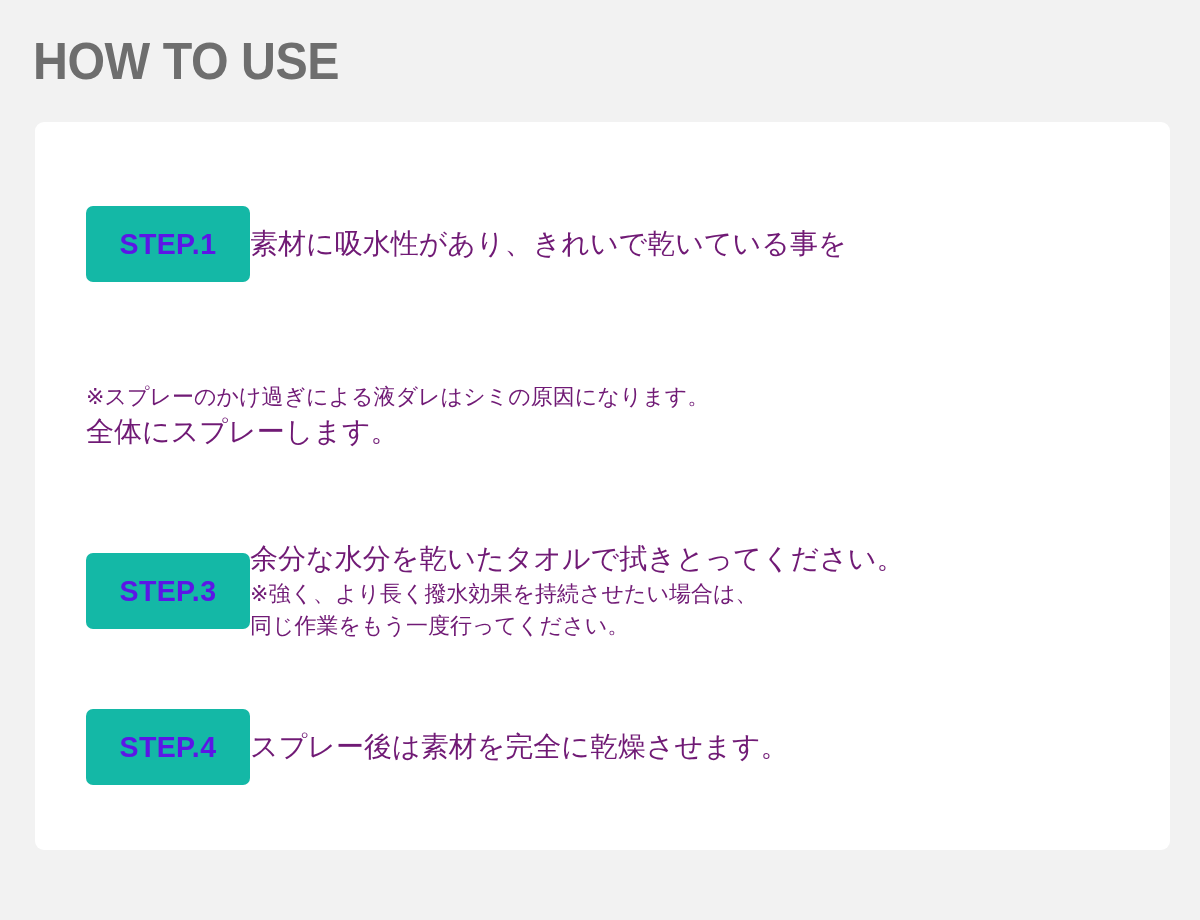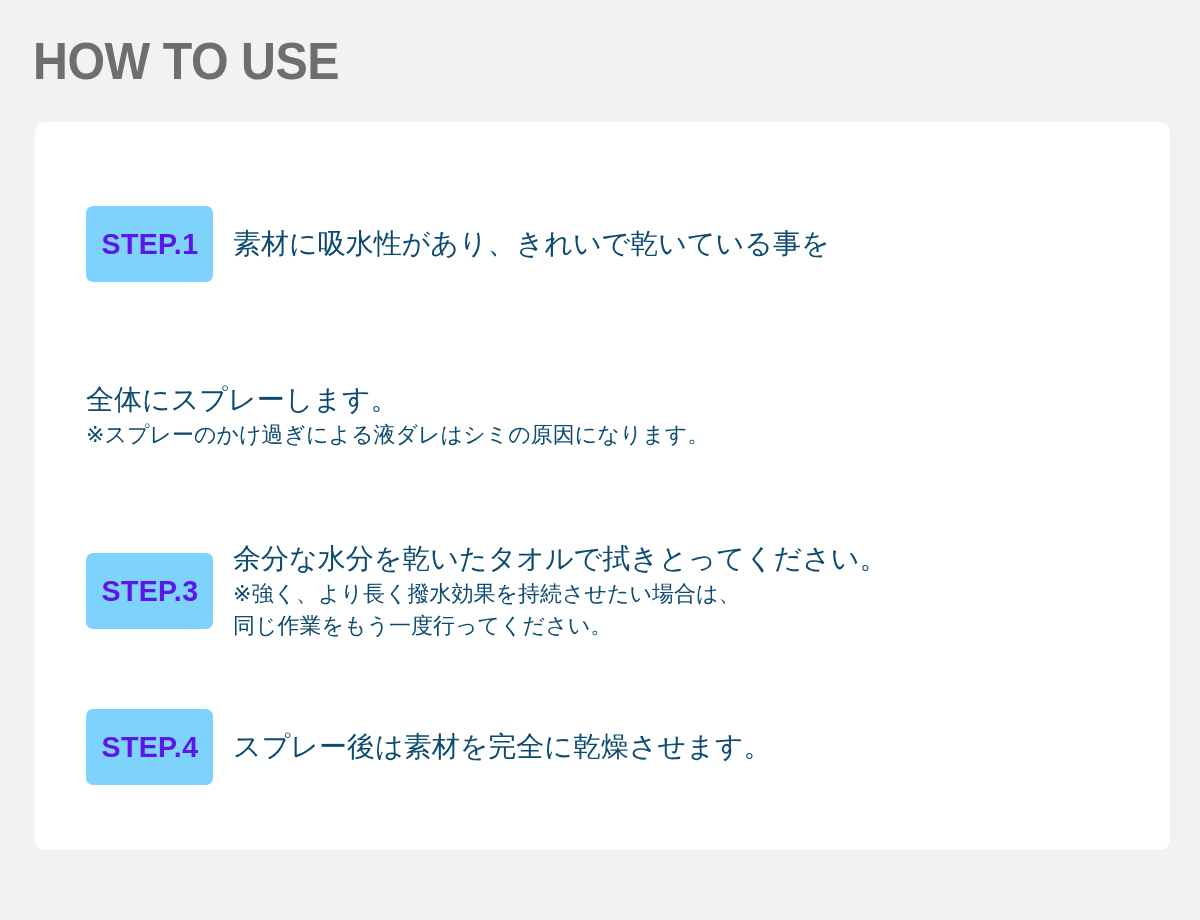--- a/index.html
+++ b/index.html
@@ -84,48 +84,47 @@
 
   .step-row {
     position: absolute;
     display: flex;
     align-items: center;
     left: 51px;
   }
 
   .step-badge {
     flex: 0 0 auto;
-    width: 127px;
+    width: 164px;
     height: 76px;
-    background: #7dd3fc;
+    background: #14b8a6;
     border-radius: 7px;
     display: flex;
     align-items: center;
     justify-content: center;
-    margin-right: 20px;
   }
   .step-badge-label {
     font-size: 30px;
     font-weight: bold;
     color: #5c16e6;
     letter-spacing: 0.4px;
     font-family: "Liberation Sans Narrow", "Liberation Sans", "DejaVu Sans", sans-serif;
     transform: scaleX(0.95);
     white-space: nowrap;
   }
 
   .step-body {
     flex: 1 1 auto;
     color: #111111;
   }
 
   .step-line {
     font-size: 28px;
     line-height: 38px;
-    color: #0c4a6e;
+    color: #701a75;
     white-space: nowrap;
     font-weight: normal;
   }
   .step-line.note {
     font-size: 22px;
     line-height: 32px;
   }
 
   
   #step-row-1 { top: 84px; }
@@ -149,22 +148,22 @@
       <div class="step-badge">
         <span class="step-badge-label">STEP.1</span>
       </div>
       <div class="step-body">
         <div class="step-line">素材に吸水性があり、きれいで乾いている事を</div>
       </div>
     </div>
 
     <div class="step-row" id="step-row-2">
       <div class="step-body">
+        <div class="step-line note">※スプレーのかけ過ぎによる液ダレはシミの原因になります。</div>
         <div class="step-line">全体にスプレーします。</div>
-        <div class="step-line note">※スプレーのかけ過ぎによる液ダレはシミの原因になります。</div>
       </div>
     </div>
 
     <div class="step-row" id="step-row-3">
       <div class="step-badge">
         <span class="step-badge-label">STEP.3</span>
       </div>
       <div class="step-body">
         <div class="step-line">余分な水分を乾いたタオルで拭きとってください。</div>
         <div class="step-line note">※強く、より長く撥水効果を持続させたい場合は、</div>

